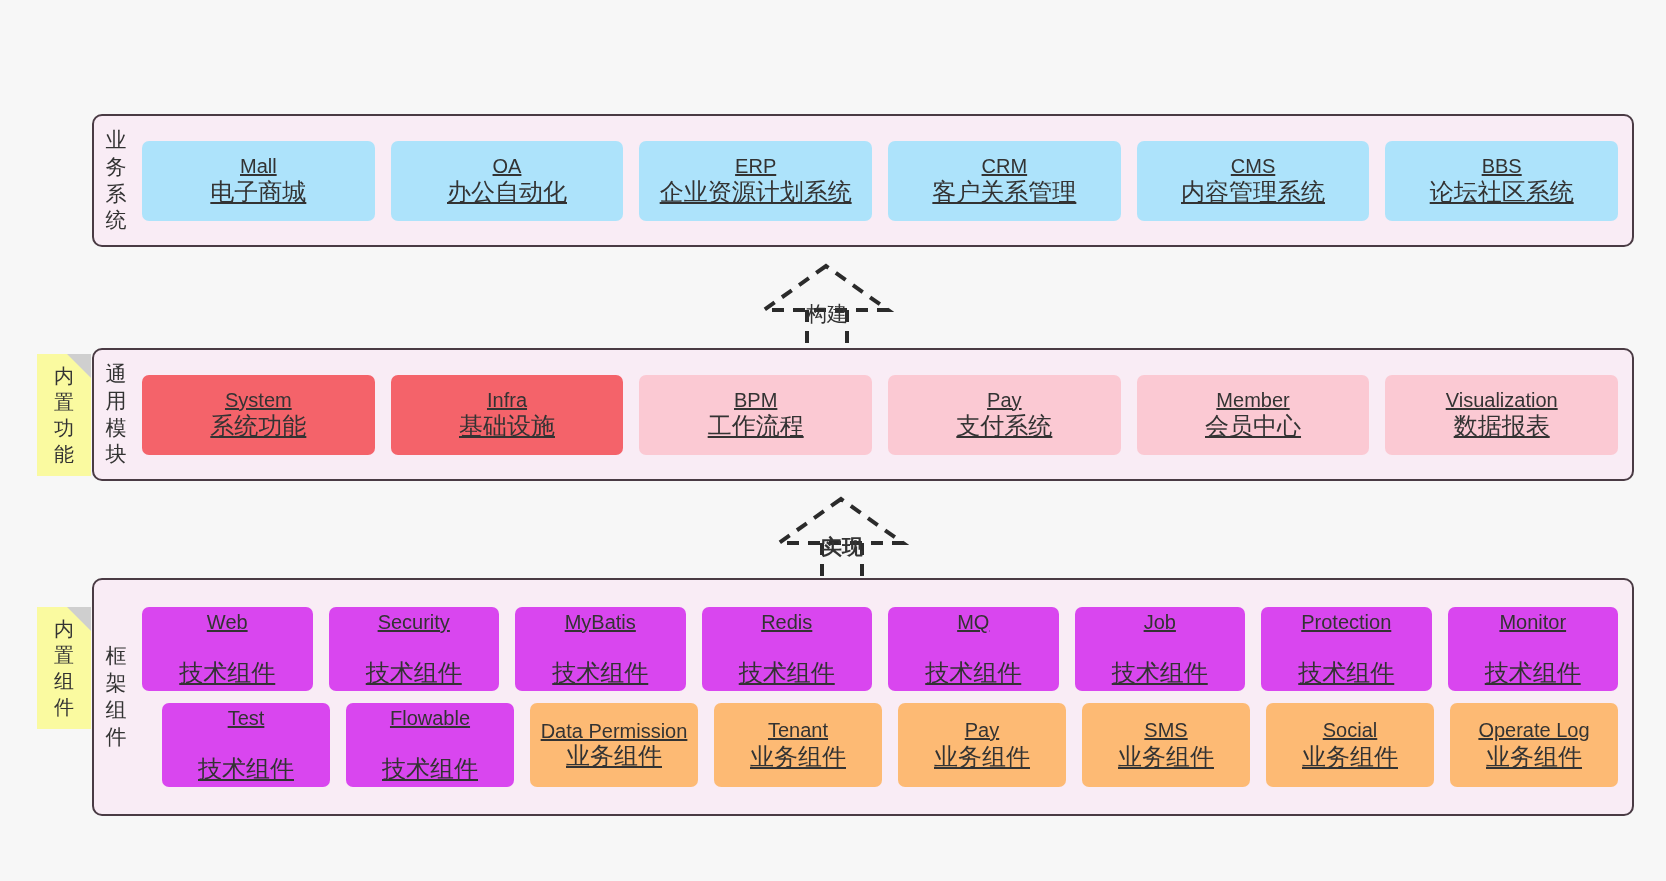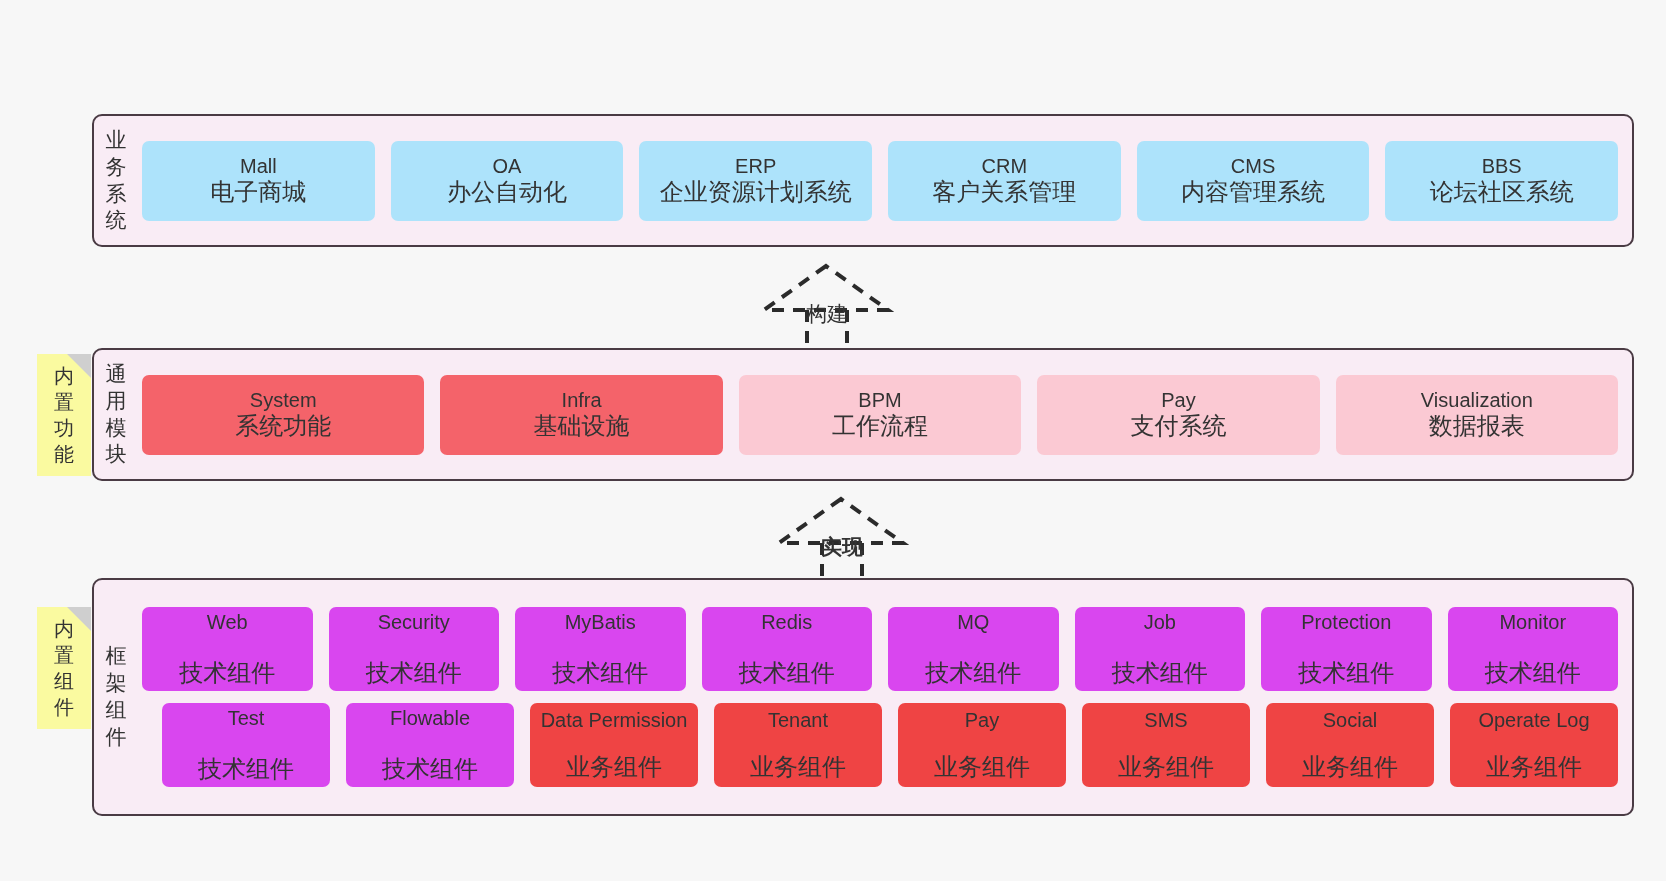--- a/index.html
+++ b/index.html
@@ -58,20 +58,21 @@
     gap: 12px;
     padding: 0 14px 0 4px;
     box-sizing: border-box;
   }
 
   .node-row {
     display: flex;
     flex-direction: row;
     gap: 16px;
     align-items: stretch;
+    text-decoration: underline;
   }
 
   .node {
     flex: 1 1 0;
     border-radius: 7px;
     display: flex;
     flex-direction: column;
     align-items: center;
     justify-content: center;
     text-align: center;
@@ -86,21 +87,21 @@
   .node .t-cn {
     font-size: 24px;
     color: #333333;
   }
 
   
   .c-blue        { background: #ade3fb; }
   .c-red         { background: #f4636a; }
   .c-pink        { background: #fbc9d3; align-items: center; }
   .c-green       { background: #d946ef; gap: 24px; }
-  .c-greenlight  { background: #ef4444; justify-content: space-between; }
+  .c-greenlight  { background: #fdba74; }
 
   
   .sticky {
     position: absolute;
     background: #fafaa0;
     display: flex;
     flex-direction: column;
     align-items: center;
     justify-content: center;
     font-size: 20px;
@@ -213,20 +214,24 @@
           <span class="t-en">Infra</span>
           <span class="t-cn">基础设施</span>
         </div>
         <div class="node c-pink">
           <span class="t-en">BPM</span>
           <span class="t-cn">工作流程</span>
         </div>
         <div class="node c-pink">
           <span class="t-en">Pay</span>
           <span class="t-cn">支付系统</span>
+        </div>
+        <div class="node c-pink">
+          <span class="t-en">Member</span>
+          <span class="t-cn">会员中心</span>
         </div>
         <div class="node c-pink">
           <span class="t-en">Visualization</span>
           <span class="t-cn">数据报表</span>
         </div>
       </div>
     </div>
   </div>
 
   <div class="sticky" style="left:37px; top:354px; width:54px; height:122px;">

